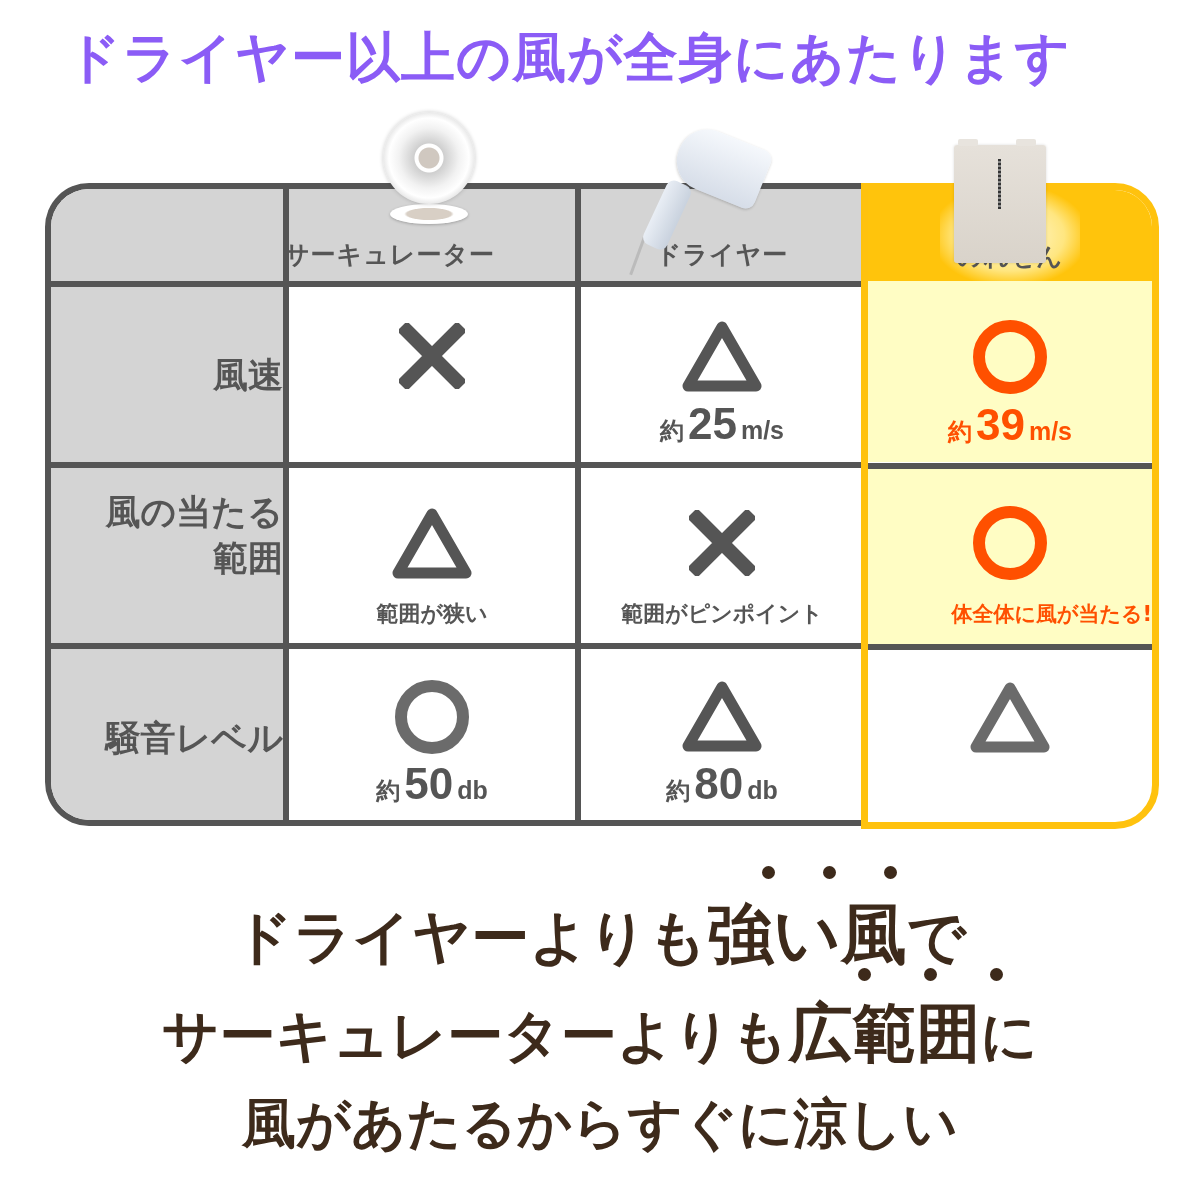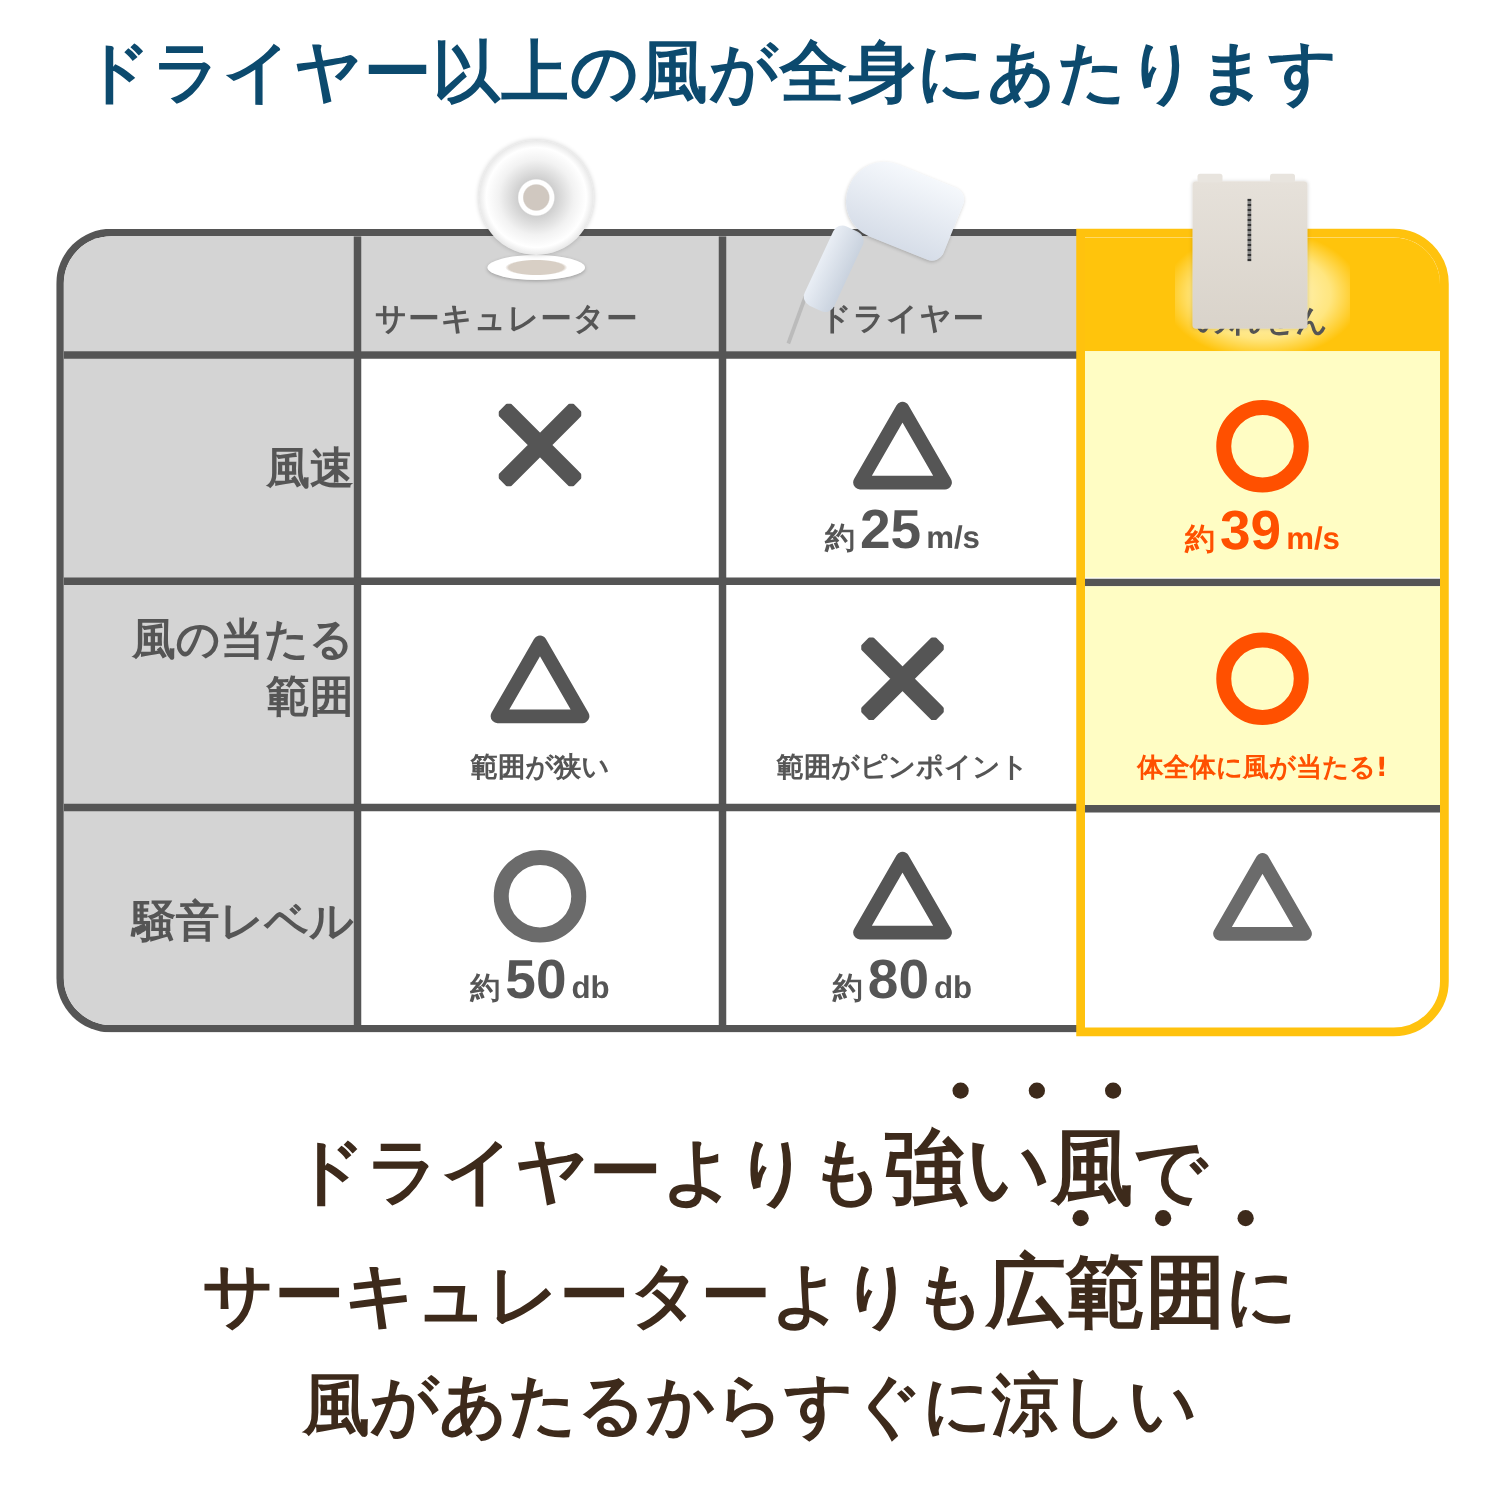--- a/index.html
+++ b/index.html
@@ -2,21 +2,21 @@
 <html><head>
 <meta charset="utf-8">
 <style>
   html, body { margin:0; padding:0; }
   body {
     width:1200px; height:1200px; background:#ffffff; position:relative; overflow:hidden;
     font-family:"DejaVu Sans","Liberation Sans",sans-serif;
   }
   .title {
     position:absolute; left:0; top:22px; width:1137px; text-align:center;
-    font-size:54px; font-weight:bold; color:#0c4a6e; letter-spacing:1px;
+    font-size:54px; font-weight:bold; color:#8b5cf6; letter-spacing:1px;
   }
   
   .frame {
     position:absolute; left:45px; top:183px; width:818px; height:643px;
     box-sizing:border-box; border:6px solid #555555; border-right:none;
     border-radius:44px 0 0 44px; background:#ffffff; overflow:hidden;
   }
   .cell { position:absolute; box-sizing:border-box; }
   .hdr { background:#d4d4d4; }
   .label-col { background:#d4d4d4; }
@@ -92,21 +92,21 @@
 <body>
 
 <div class="title">ドライヤー以上の風が全身にあたります</div>
 
 <div class="frame">
 
   <div class="cell hdr" style="left:0;top:0;width:812px;height:92px;"></div>
 
   <div class="cell label-col" style="left:0;top:92px;width:232px;height:545px;"></div>
 
-  <div class="cell" style="left:238px;top:0;width:233px;height:92px;">
+  <div class="cell" style="left:222px;top:0;width:233px;height:92px;">
     <div class="col-head">サーキュレーター</div>
   </div>
   <div class="cell" style="left:530px;top:0;width:282px;height:92px;">
     <div class="col-head">ドライヤー</div>
   </div>
 
   <div class="cell" style="left:0;top:98px;width:232px;height:175px;">
     <div class="row-label">風速</div>
   </div>
   <div class="cell" style="left:0;top:279px;width:232px;height:134px;">
@@ -173,21 +173,21 @@
     <svg class="mark" style="top:38px;" width="76" height="76" viewBox="0 0 76 76">
       <circle cx="38" cy="38" r="31" fill="none" stroke="#ff5000" stroke-width="12"></circle>
     </svg>
     <div class="val accent" style="top:119px;"><span class="pre">約</span><span class="num">39</span><span class="unit">m/s</span></div>
   </div>
   <div class="hl-sep" style="top:273px;"></div>
   <div class="hl-row" style="top:279px;height:175px;">
     <svg class="mark" style="top:36px;" width="76" height="76" viewBox="0 0 76 76">
       <circle cx="38" cy="38" r="31" fill="none" stroke="#ff5000" stroke-width="12"></circle>
     </svg>
-    <div class="note accent" style="top:131px;font-size:21px;">体全体に風が当たる!</div>
+    <div class="note accent" style="top:131px;font-size:21px;text-align:right;">体全体に風が当たる!</div>
   </div>
   <div class="hl-sep" style="top:454px;"></div>
   <div class="cell" style="left:0;right:0;top:460px;height:172px;">
     <svg class="mark" style="top:30px;" width="82" height="74" viewBox="0 0 82 74">
       <path d="M41 8 L75 67 L7 67 Z" fill="none" stroke="#6b6b6b" stroke-width="11" stroke-linejoin="round"></path>
     </svg>
   </div>
 </div>
 
 <div>

